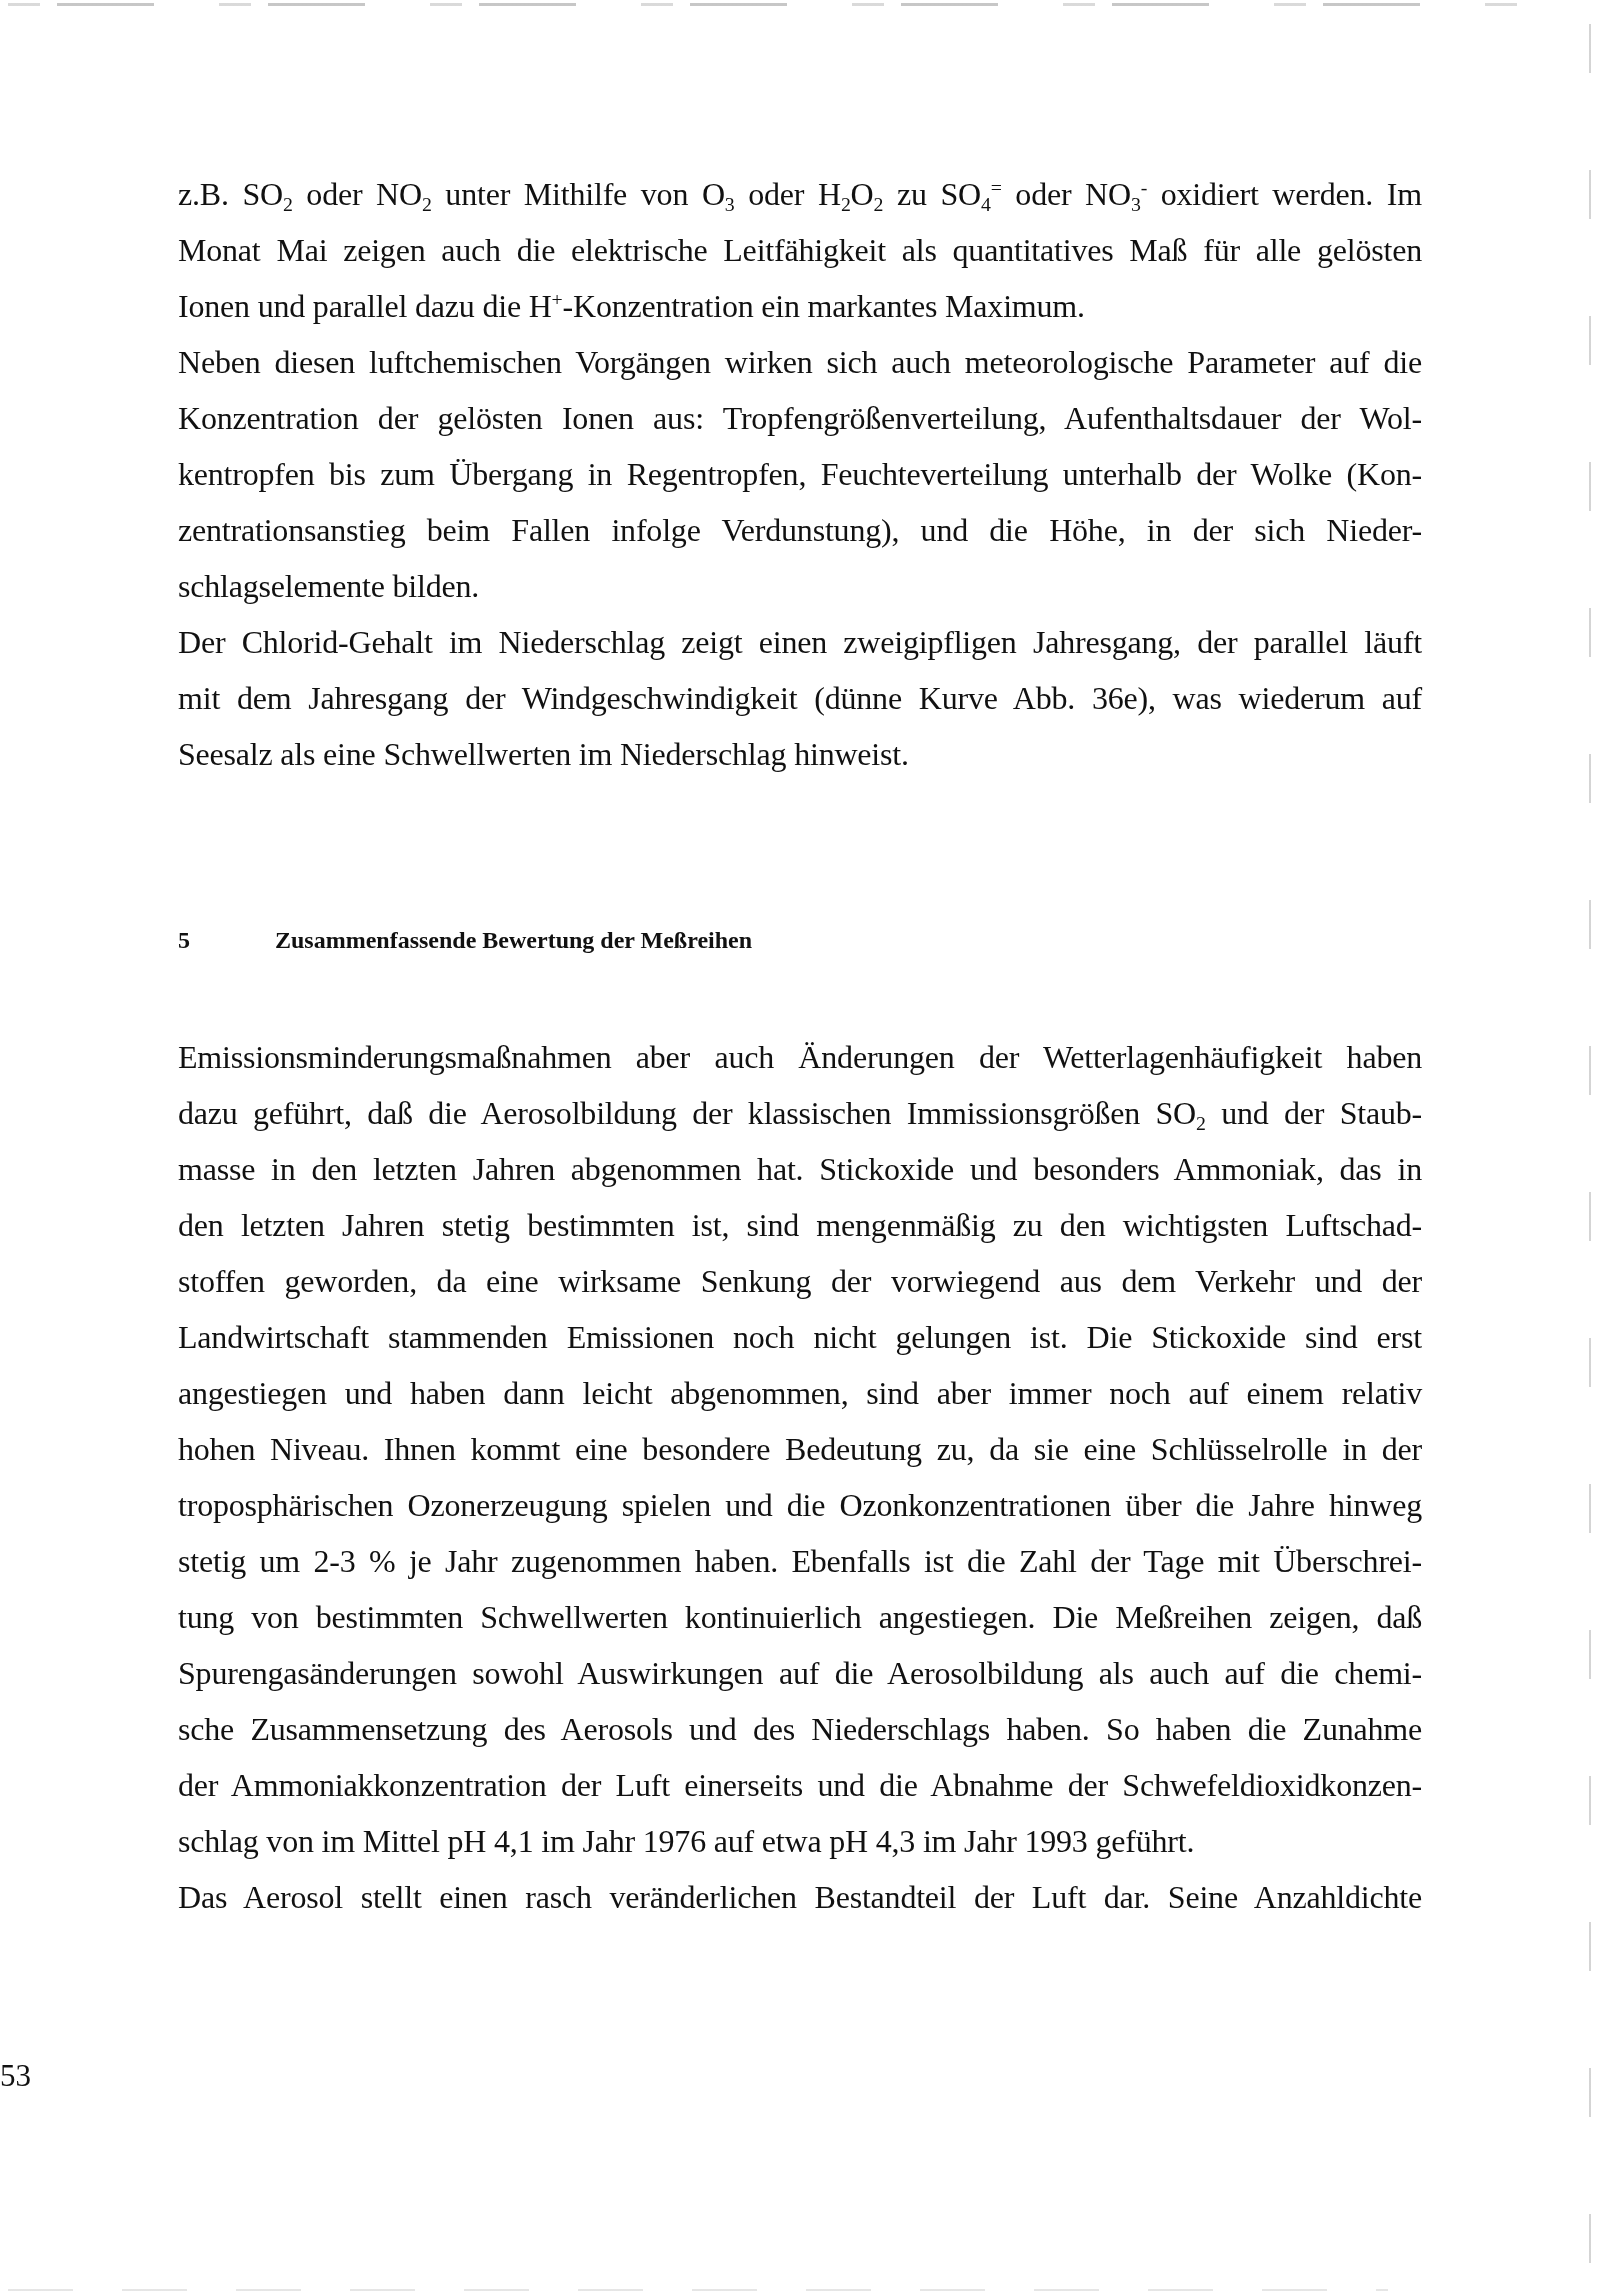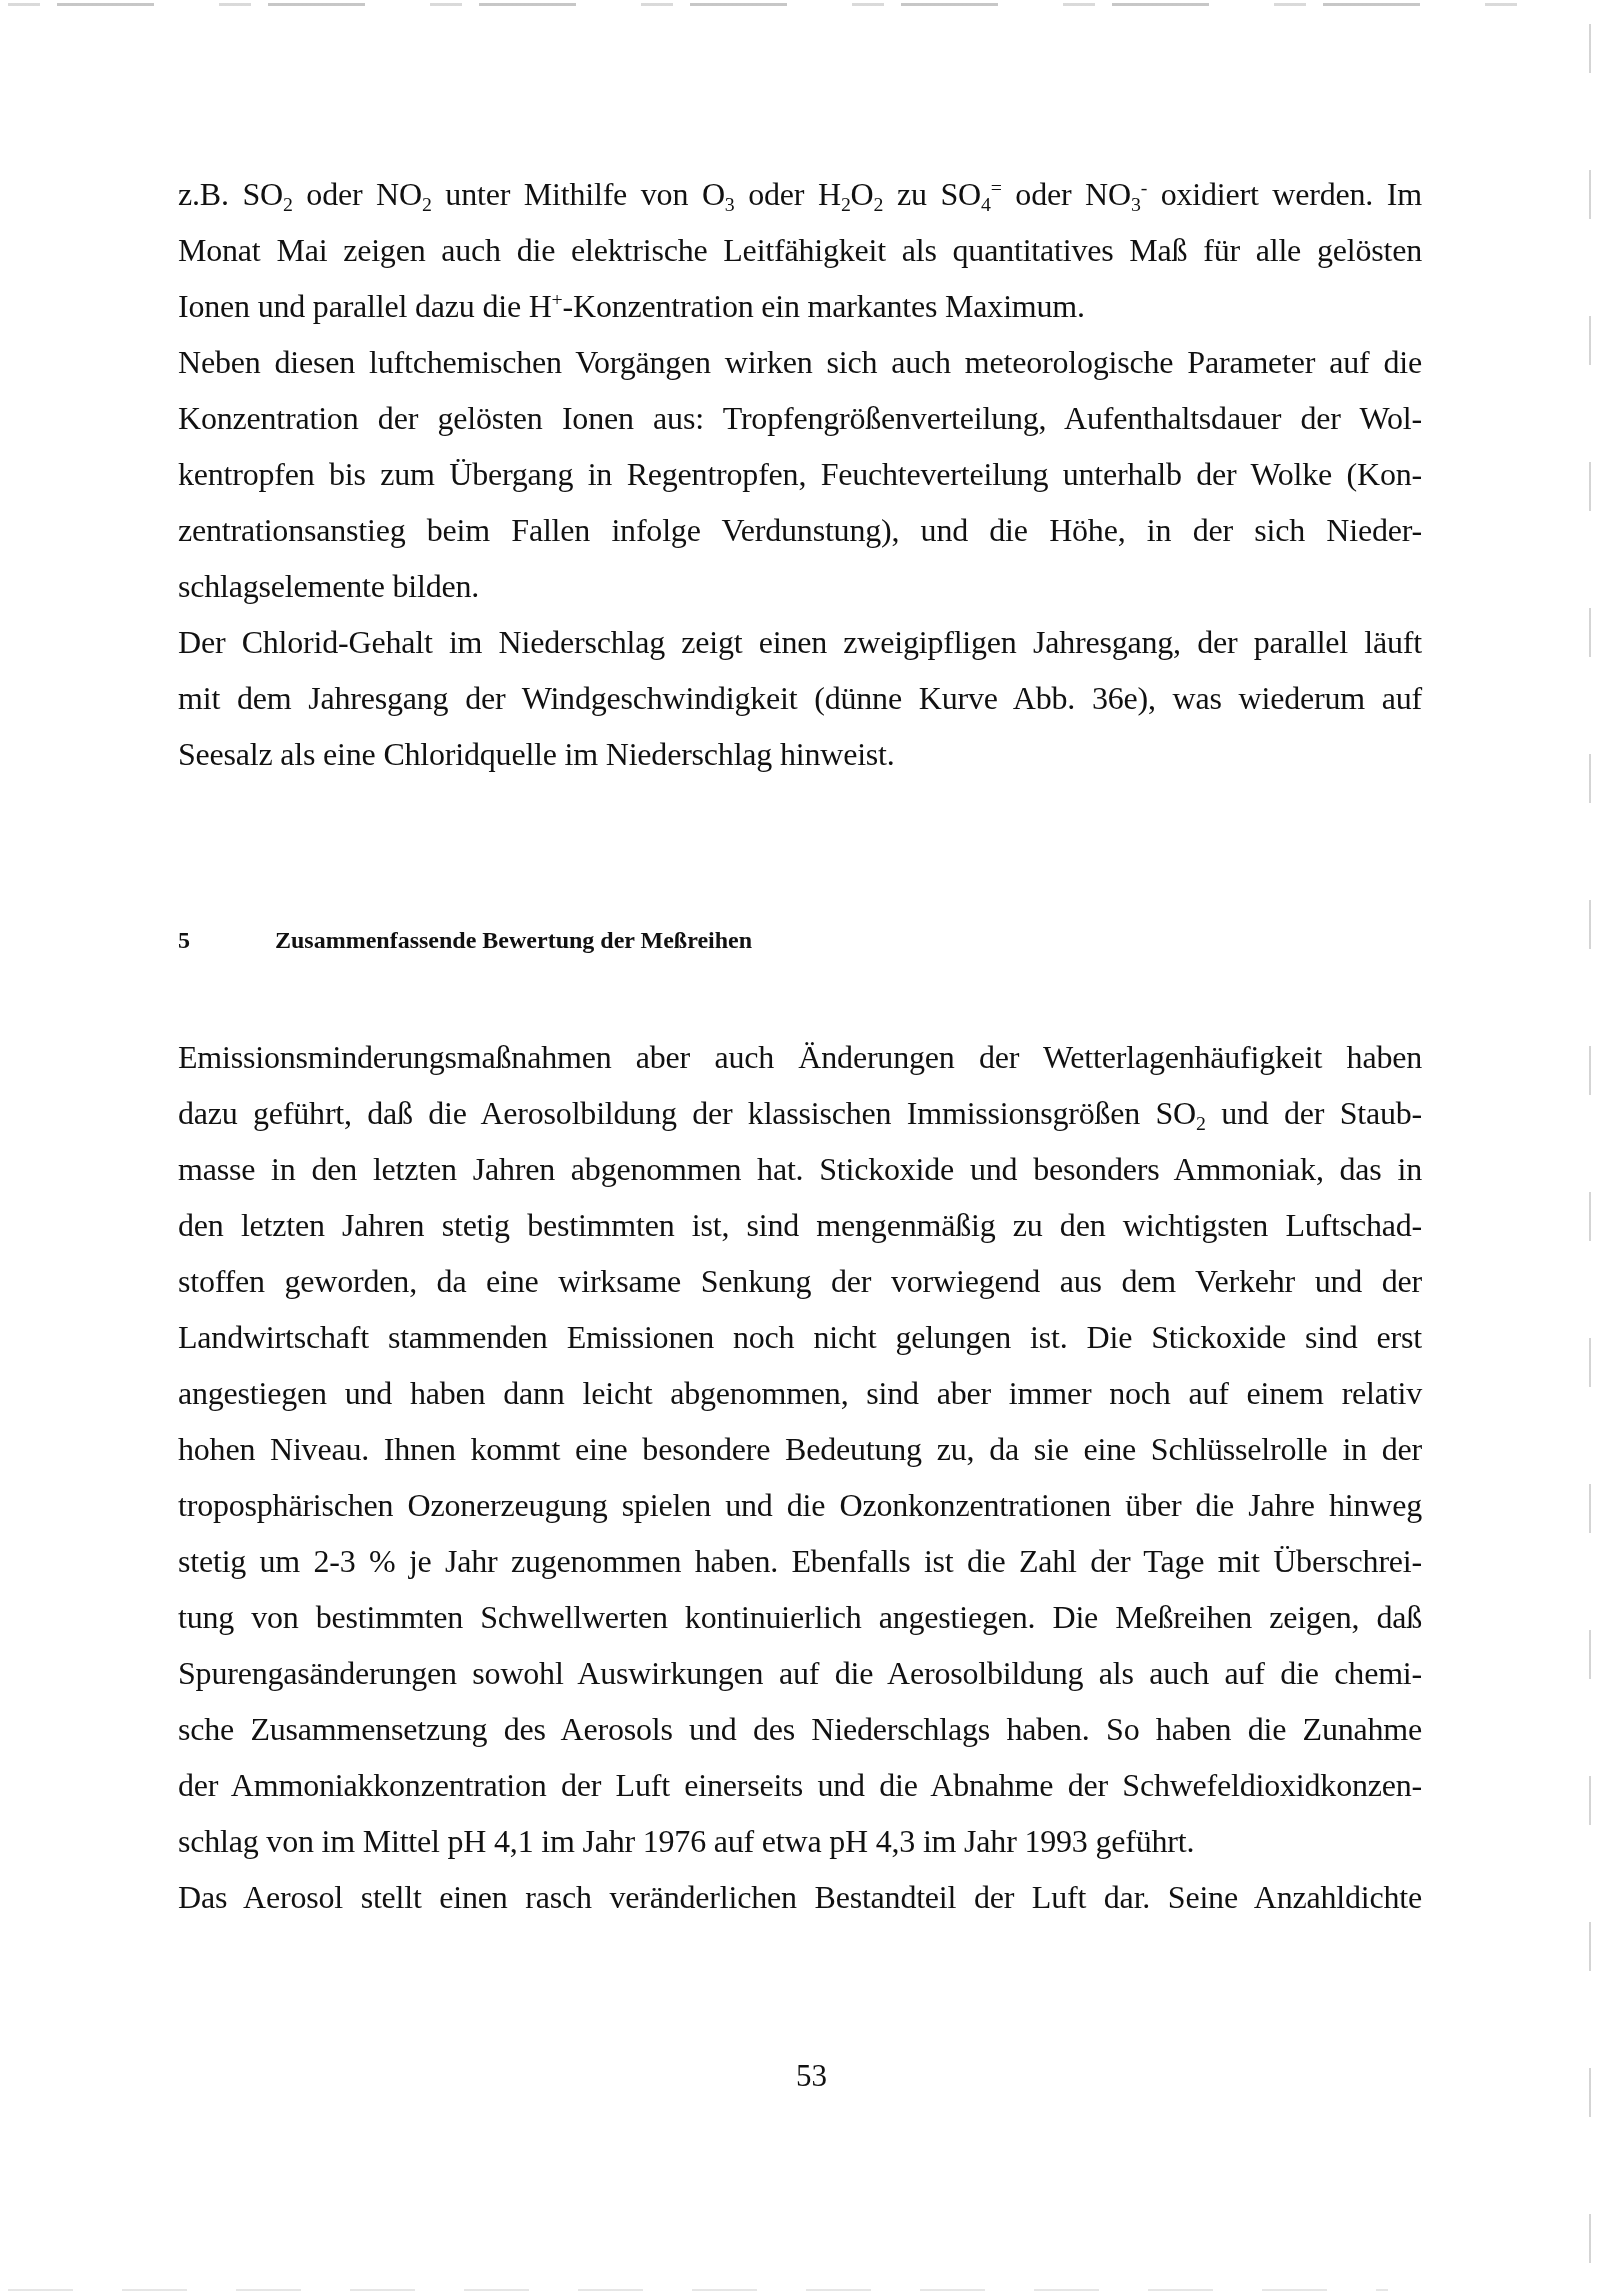--- a/index.html
+++ b/index.html
@@ -82,21 +82,20 @@
     }
     .heading .num {
       display: inline-block;
       width: 97px;
     }
     .page-number {
       position: absolute;
       left: 0;
       width: 1623px;
       top: 2055px;
-      text-align: center;
       font-size: 31px;
       line-height: 41px;
     }
   </style>
 </head>
 <body>
 
 <div class="page">
 
   <div class="scan-top"></div>
@@ -115,21 +114,21 @@
       <span class="line">Neben diesen luftchemischen Vorgängen wirken sich auch meteorologische Parameter auf die</span>
       <span class="line">Konzentration der gelösten Ionen aus: Tropfengrößenverteilung, Aufenthaltsdauer der Wol-</span>
       <span class="line">kentropfen bis zum Übergang in Regentropfen, Feuchteverteilung unterhalb der Wolke (Kon-</span>
       <span class="line">zentrationsanstieg beim Fallen infolge Verdunstung), und die Höhe, in der sich Nieder-</span>
       <span class="line last">schlagselemente bilden.</span>
     </p>
 
     <p>
       <span class="line">Der Chlorid-Gehalt im Niederschlag zeigt einen zweigipfligen Jahresgang, der parallel läuft</span>
       <span class="line">mit dem Jahresgang der Windgeschwindigkeit (dünne Kurve Abb. 36e), was wiederum auf</span>
-      <span class="line last">Seesalz als eine Chloridquelle im Niederschlag hinweist.</span>
+      <span class="line last">Seesalz als eine Schwellwerten im Niederschlag hinweist.</span>
     </p>
   </div>
 
   <div class="heading">
     <span class="num">5</span><span>Zusammenfassende Bewertung der Meßreihen</span>
   </div>
 
   <div class="text-block block2">
     <p>
       <span class="line">Emissionsminderungsmaßnahmen aber auch Änderungen der Wetterlagenhäufigkeit haben</span>

